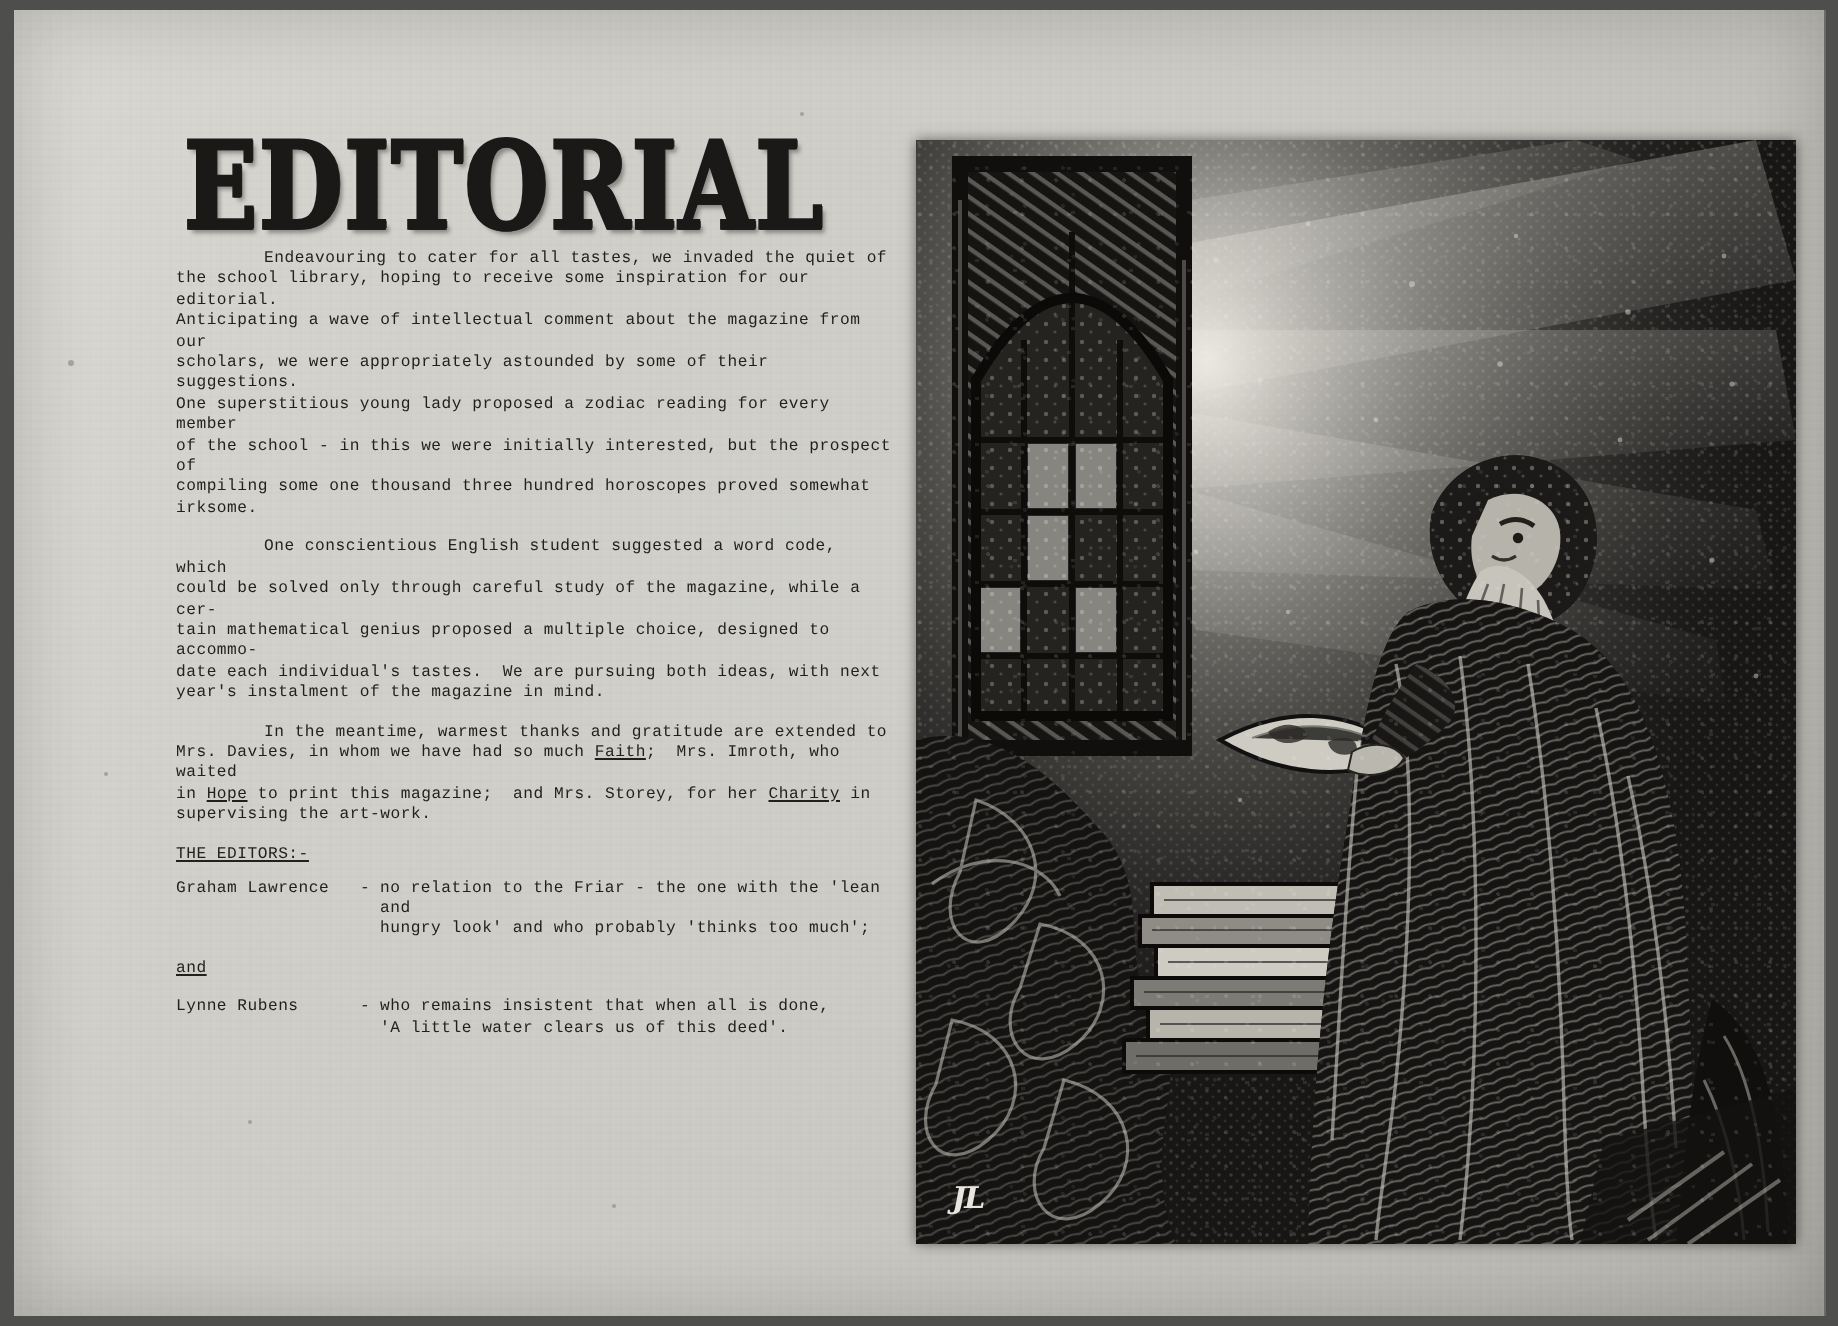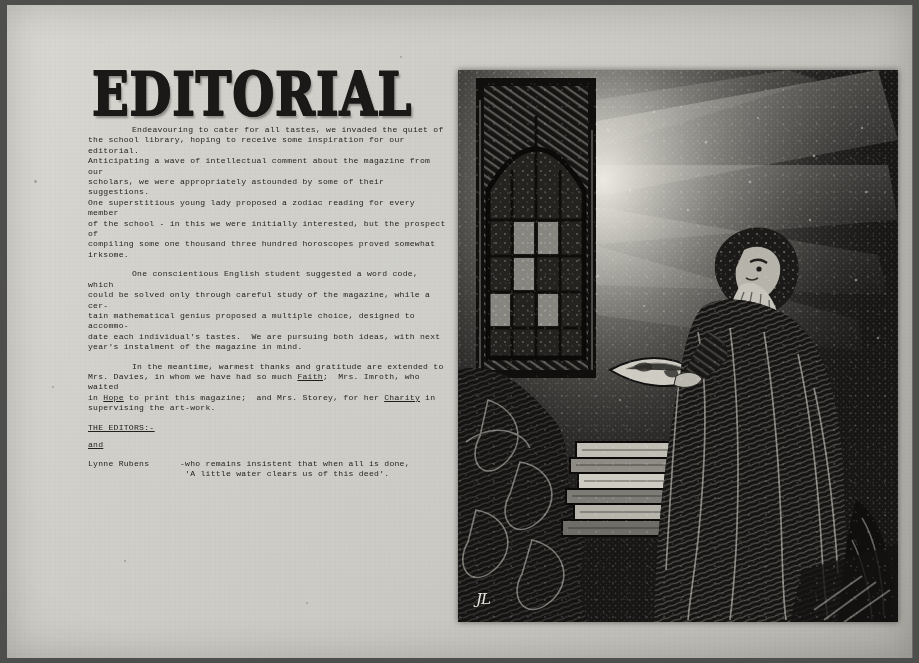--- a/index.html
+++ b/index.html
@@ -107,20 +107,21 @@
   
   #art {
     position: absolute;
     left: 452px;
     top: 66px;
     width: 440px;
     height: 552px;
     background: #171615;
     box-shadow: 0 0 6px rgba(0,0,0,0.5);
     overflow: hidden;
+    font-weight: bold;
   }
   #art svg { display: block; }
   #sig {
     position: absolute;
     left: 18px;
     bottom: 14px;
     color: #e8e6df;
     font-family: "DejaVu Serif", serif;
     font-size: 15px;
     font-style: italic;
@@ -180,20 +181,26 @@
 in </span><span class="u">Hope</span><span> to print this magazine;  and Mrs. Storey, for her </span><span class="u">Charity</span><span> in
 supervising the art-work.</span></p>
       </div>
 
       <div id="editors-head">
         <span class="u">THE EDITORS:-</span>
       </div>
 
       <table class="editors">
         <tbody>
+            <tr>
+          <td class="name">Graham Lawrence</td>
+          <td class="dash" style="width:10px;">-</td>
+          <td>no relation to the Friar - the one with the 'lean and
+hungry look' and who probably 'thinks too much';</td>
+        </tr>
         <tr class="and-row">
           <td class="name">and</td>
           <td></td>
           <td></td>
         </tr>
         <tr>
           <td class="name">Lynne Rubens</td>
           <td class="dash">-</td>
           <td>who remains insistent that when all is done,
 'A little water clears us of this deed'.</td>

